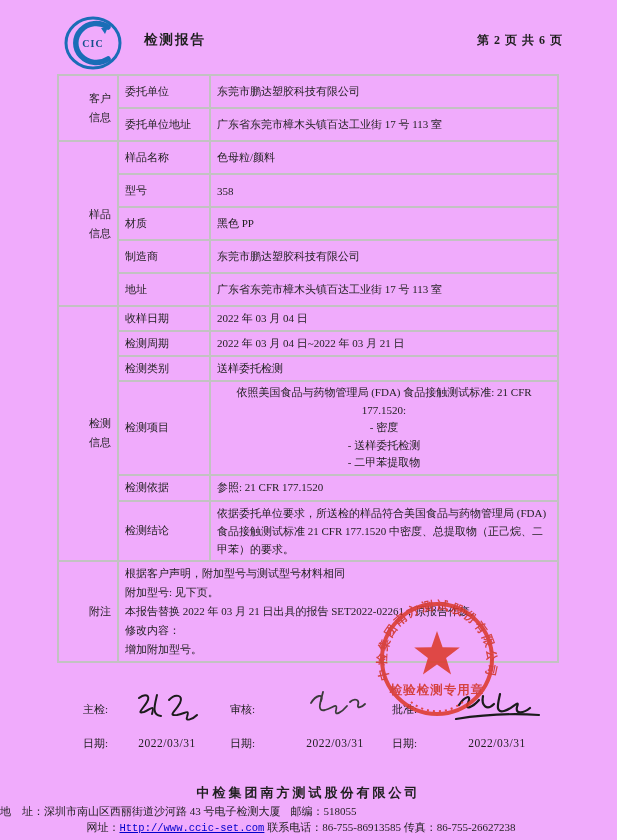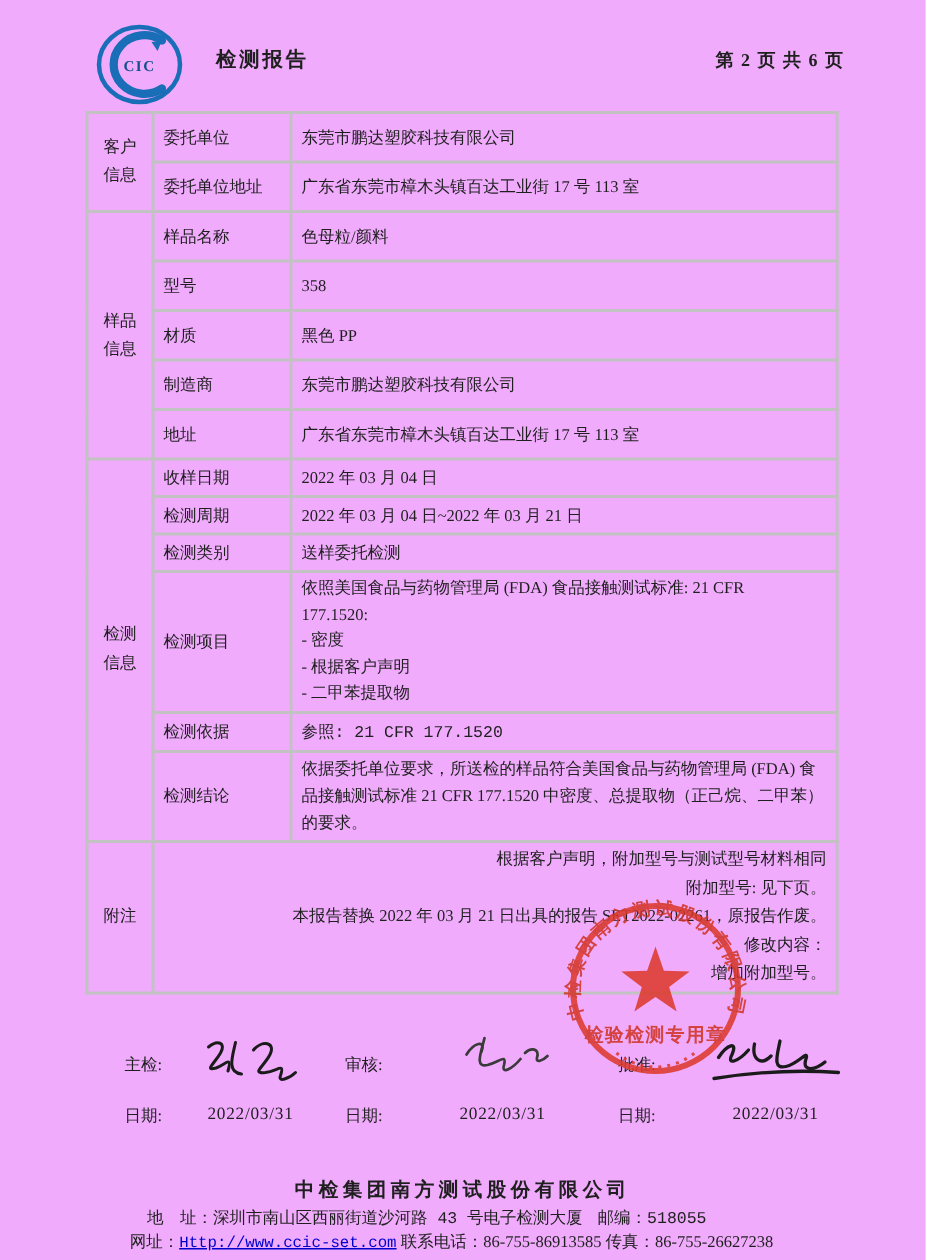--- a/index.html
+++ b/index.html
@@ -8,43 +8,43 @@
 
   
   .logo { position:absolute; left:60px; top:16px; width:66px; height:54px; }
   .report-title { position:absolute; left:144px; top:31px; font-size:13.5px; font-weight:bold; letter-spacing:2px; }
   .report-no { position:absolute; left:236px; top:32px; font-size:11.5px; font-weight:bold; }
   .page-info { position:absolute; left:477px; top:32px; font-size:12px; font-weight:bold; letter-spacing:1px; }
 
   
   table.report { position:absolute; left:57px; top:74px; width:502px; border-collapse:collapse; table-layout:fixed; }
   table.report td { border:2px solid #c2c2c2; font-size:11px; vertical-align:middle; padding:2px 6px; overflow:hidden; }
-  td.sec { width:44px; text-align:center; padding:0; }
+  td.sec { width:60px; text-align:right; padding:0; }
   td.fld { width:92px; padding-left:10px; }
   td.val { padding-left:11px; }
   .sec-line { line-height:19px; }
   .h33 { height:33px; } .h25 { height:25px; } .h88 { height:88px; }
-  .h22 { height:26px;font-family:Liberation Mono, monospace; } .h54 { height:54px; } .h96 { height:96px; }
-  .items-line { line-height:17.5px; white-space:nowrap; }
+  .h22 { height:26px; } .h54 { height:54px; } .h96 { height:96px; }
+  .items-line { line-height:17.5px; white-space:nowrap;text-align:center; }
   .conclusion { line-height:18px; }
-  .note-line { line-height:19px;text-align:right; }
+  .note-line { line-height:19px; }
 
   
   .stamp { position:absolute; left:375px; top:598px; width:124px; height:124px; opacity:0.87; z-index:5; pointer-events:none; }
 
   
   .sig-block { position:absolute; display:grid; grid-template-columns:46px 118px; grid-template-rows:42px 26px; align-items:center; top:688px; }
-  .sig-b1 { left:62px;text-align:right; } .sig-b2 { left:230px; } .sig-b3 { left:412px; }
+  .sig-b1 { left:62px;text-align:right; } .sig-b2 { left:230px; } .sig-b3 { left:392px; }
   .sig-label { font-size:11px; }
   .sig-art { justify-self:center; }
   .sig-date { font-size:11.5px; justify-self:center; letter-spacing:0.5px; }
 
   
   .footer-company { position:absolute; top:784px; left:0; width:617px; text-align:center; font-size:13px; font-weight:bold; letter-spacing:3px; }
-  .footer-line2 { position:absolute; top:804px; left:0; width:569px; text-align:center; font-size:11px;font-family:Liberation Mono, monospace; }
+  .footer-line2 { position:absolute; top:804px; left:0; width:569px; text-align:left; font-size:11px; }
   .footer-line3 { position:absolute; top:820px; left:0; width:602px; text-align:center; font-size:11px; }
   .footer-link { color:#0000cc; text-decoration:underline; font-family:"Liberation Mono","DejaVu Sans Mono",monospace; font-size:10.5px; }
   .fspace { display:inline-block; width:10px; }
 </style>
 </head>
 <body>
 
 <div class="page">
 
   <div class="logo">
@@ -114,21 +114,21 @@
     <tr>
       <td class="fld h25">检测类别</td>
       <td class="val h25">送样委托检测</td>
     </tr>
     <tr>
       <td class="fld h88">检测项目</td>
       <td class="val h88">
         <div class="items-line">依照美国食品与药物管理局 (FDA) 食品接触测试标准: 21 CFR</div>
         <div class="items-line">177.1520:</div>
         <div class="items-line">-  密度</div>
-        <div class="items-line">-  根据客户声明</div>
+        <div class="items-line">-  送样委托检测</div>
         <div class="items-line">-  二甲苯提取物</div>
       </td>
     </tr>
     <tr>
       <td class="fld h22">检测依据</td>
       <td class="val h22">参照: 21 CFR 177.1520</td>
     </tr>
     <tr>
       <td class="fld h54">检测结论</td>
       <td class="val h54 conclusion">依据委托单位要求，所送检的样品符合美国食品与药物管理局 (FDA) 食品接触测试标准 21 CFR 177.1520 中密度、总提取物（正己烷、二甲苯）的要求。</td>

